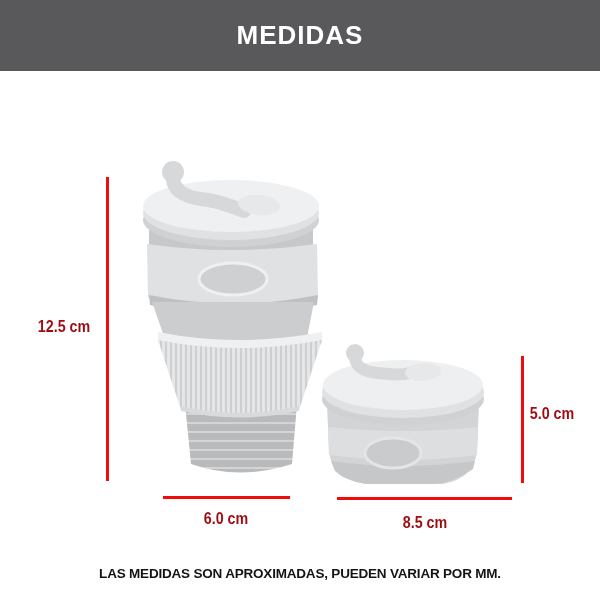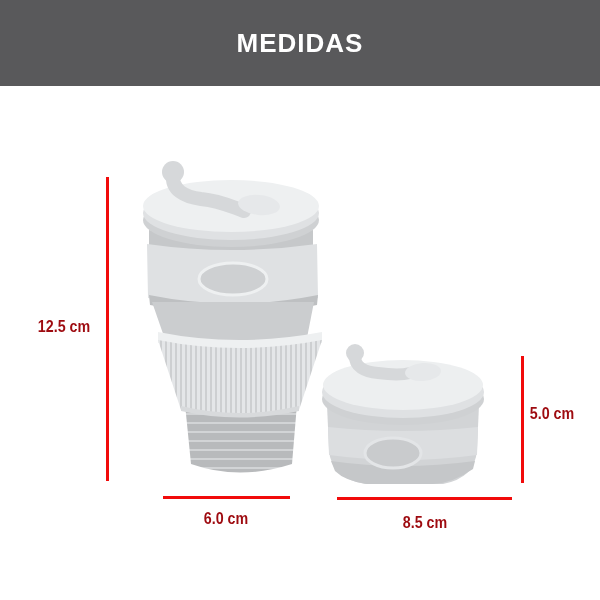--- a/index.html
+++ b/index.html
@@ -1,21 +1,21 @@
 <!DOCTYPE html>
 <html style="--header-bg: #59595b; --measure-line: #f10b0b; --measure-label: #9e0b10;"><head>
 <meta charset="utf-8">
 <style>
   html,body{margin:0;padding:0;background:#ffffff;}
   .stage{
     position:relative;width:600px;height:600px;background:#ffffff;
     font-family:"Liberation Sans",sans-serif;overflow:hidden;
   }
   .header{
-    position:absolute;left:0;top:0;width:600px;height:86px;
+    position:absolute;left:0;top:0;width:600px;height:71px;
     background:var(--header-bg,#59595b);
     display:flex;align-items:center;justify-content:center;
   }
   .header .title{
     color:#ffffff;font-size:26px;font-weight:bold;letter-spacing:1px;
   }
   .cup-svg{position:absolute;}
   .cup-expanded{left:125px;top:152px;width:200px;height:330px;}
   .cup-collapsed{left:313px;top:335px;width:175px;height:160px;}
   .mline{position:absolute;background:var(--measure-line,#f10b0b);}
@@ -96,14 +96,15 @@
   <div class="mline v" style="left:106px;top:177px;height:304px;"></div>
   <div class="mline h" style="left:163px;top:496px;width:127px;"></div>
   <div class="mline h" style="left:337px;top:497px;width:175px;"></div>
   <div class="mline v" style="left:521px;top:356px;height:127px;"></div>
 
   <div class="mlabel" style="left:14px;top:317px;">12.5 cm</div>
   <div class="mlabel" style="left:176px;top:509px;">6.0 cm</div>
   <div class="mlabel" style="left:375px;top:513px;">8.5 cm</div>
   <div class="mlabel" style="left:502px;top:404px;">5.0 cm</div>
 
+  <div class="footer">LAS MEDIDAS SON APROXIMADAS, PUEDEN VARIAR POR MM.</div>
 
 </div>
 
 </body></html>

